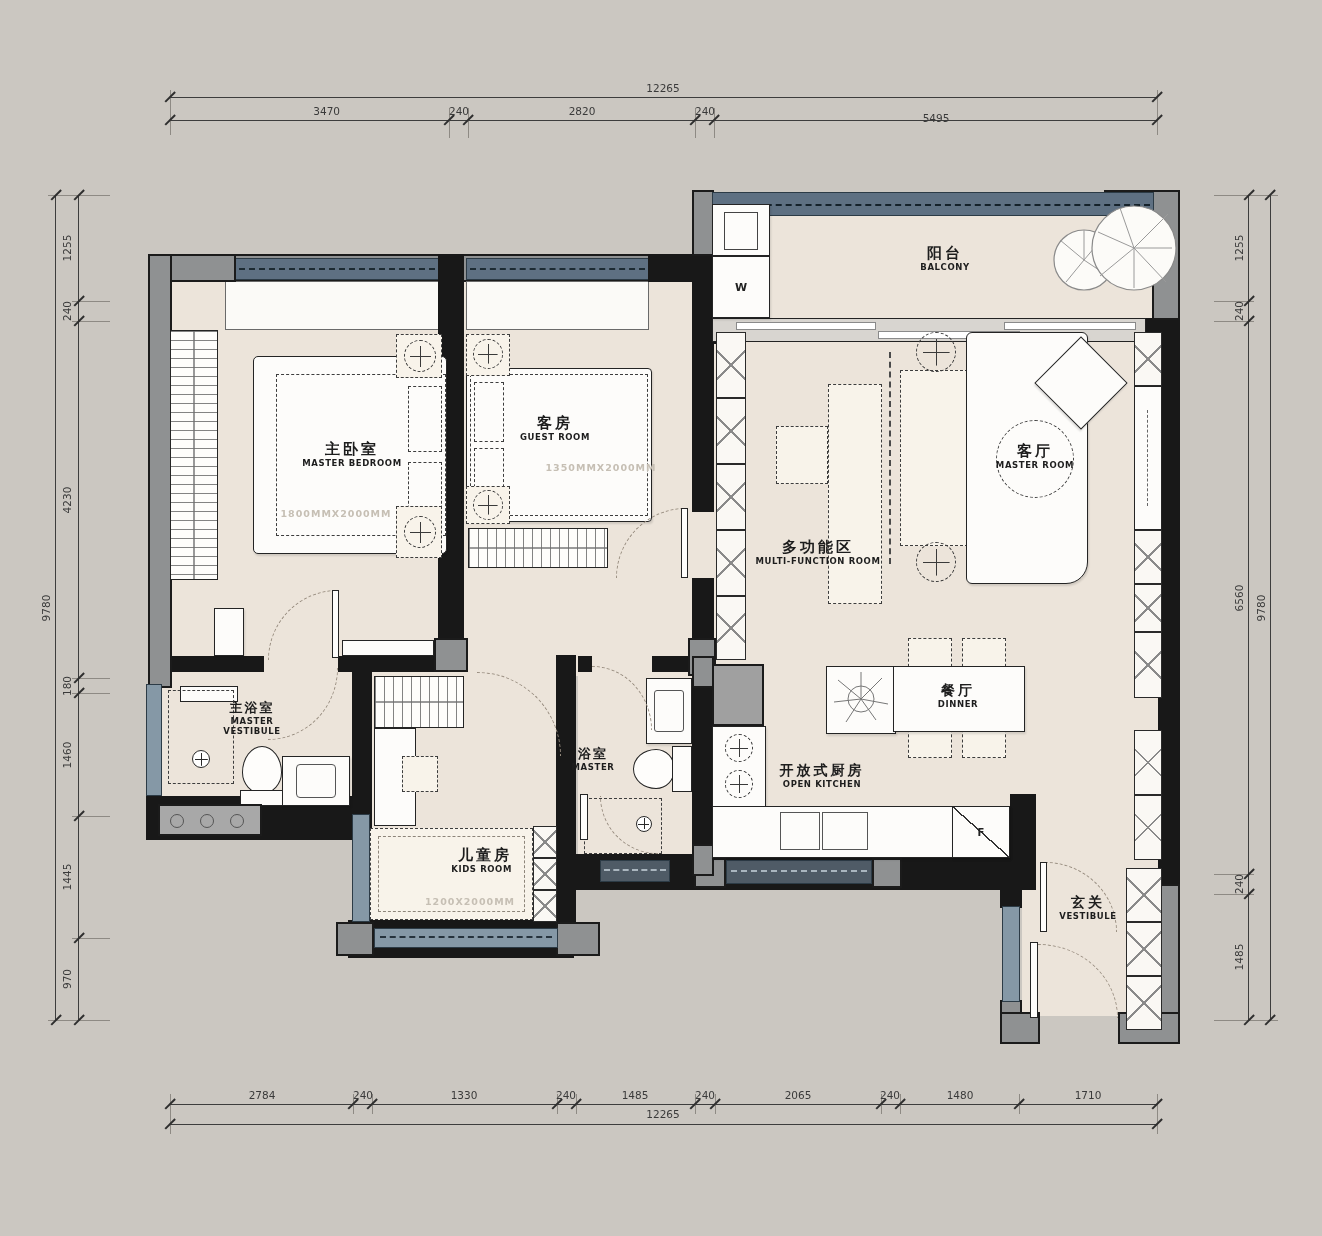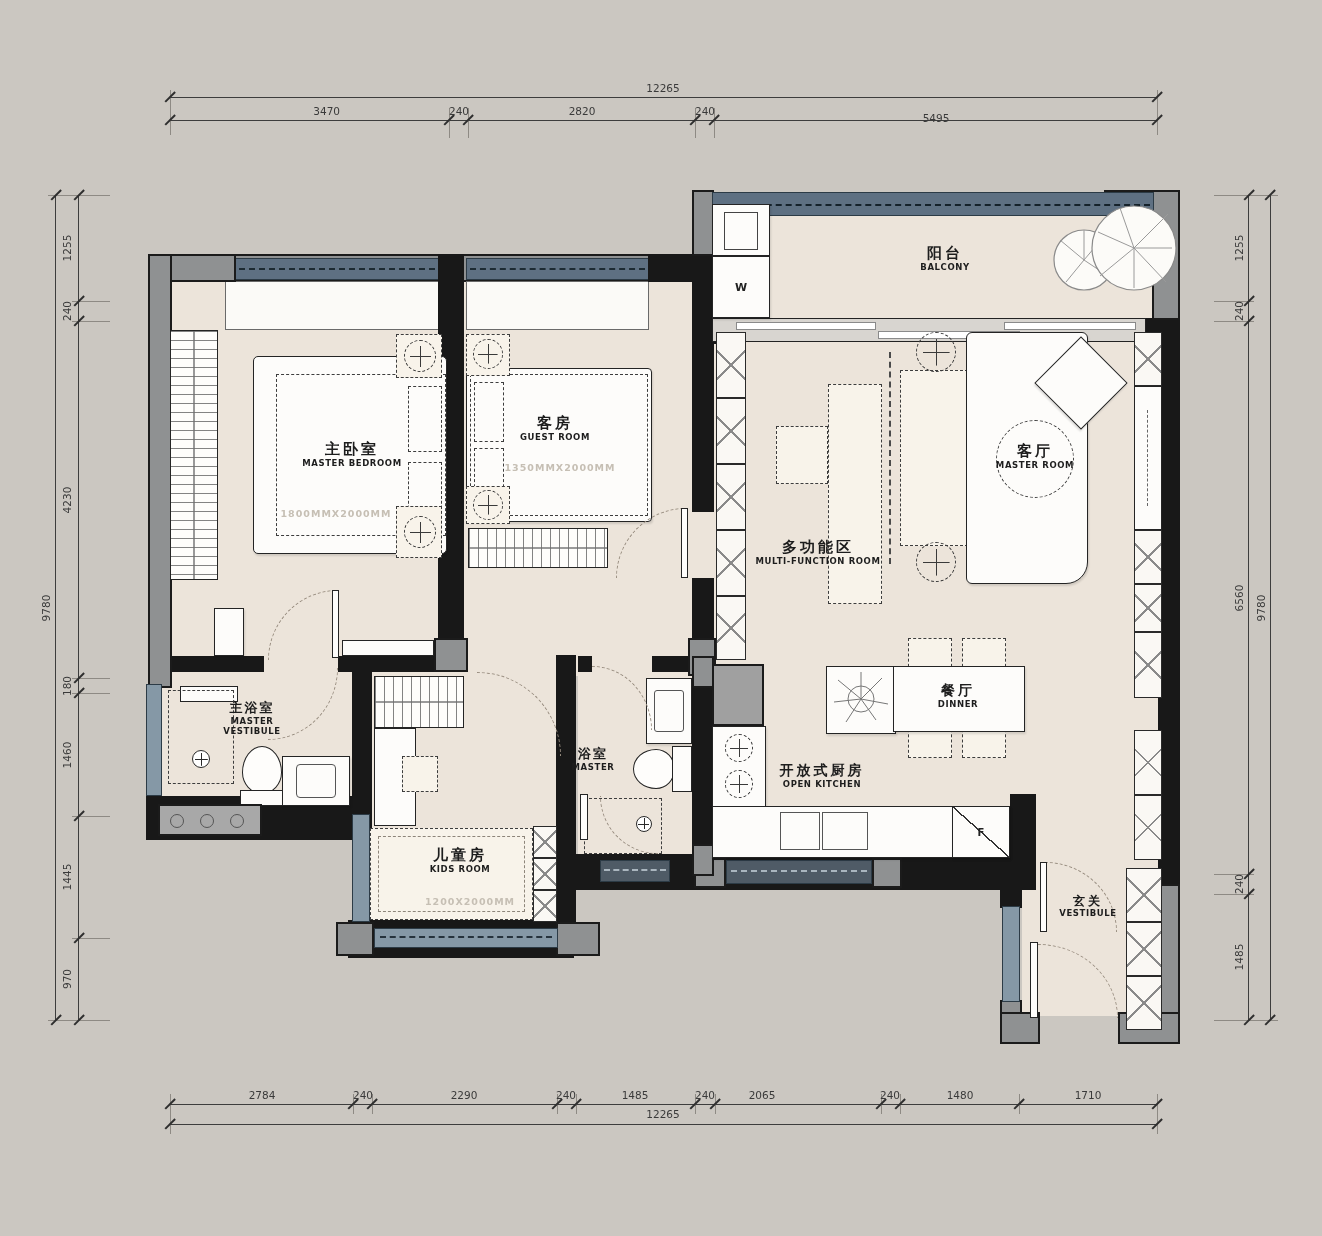--- a/index.html
+++ b/index.html
@@ -240,21 +240,21 @@
   <div class="lbl" style="left:272px;top:440px;width:160px;">
     <span class="zh">主卧室</span>
     <span class="en">MASTER BEDROOM</span>
   </div>
   <div class="size" style="left:276px;top:508px;width:120px;">1800MMX2000MM</div>
 
   <div class="lbl" style="left:475px;top:414px;width:160px;">
     <span class="zh">客房</span>
     <span class="en">GUEST ROOM</span>
   </div>
-  <div class="size" style="left:490px;top:462px;width:140px;">1350MMX2000MM</div>
+  <div class="size" style="left:531px;top:462px;width:140px;">1350MMX2000MM</div>
 
   <div class="lbl" style="left:865px;top:244px;width:160px;">
     <span class="zh">阳台</span>
     <span class="en">BALCONY</span>
   </div>
 
   <div class="lbl" style="left:975px;top:442px;width:120px;">
     <span class="zh">客厅</span>
     <span class="en">MASTER ROOM</span>
   </div>
@@ -268,38 +268,38 @@
     <span class="zh" style="font-size:13px;letter-spacing:2px;">主浴室</span>
     <span class="en">MASTER</span>
     <span class="en">VESTIBULE</span>
   </div>
 
   <div class="lbl" style="left:553px;top:746px;width:80px;">
     <span class="zh" style="font-size:13px;letter-spacing:2px;">浴室</span>
     <span class="en">MASTER</span>
   </div>
 
-  <div class="lbl" style="left:380px;top:846px;width:160px;">
+  <div class="lbl" style="left:352px;top:846px;width:160px;text-align:right;">
     <span class="zh">儿童房</span>
     <span class="en">KIDS ROOM</span>
   </div>
   <div class="size" style="left:410px;top:896px;width:120px;">1200X2000MM</div>
 
   <div class="lbl" style="left:898px;top:682px;width:120px;">
     <span class="zh" style="font-size:14px;">餐厅</span>
     <span class="en">DINNER</span>
   </div>
 
   <div class="lbl" style="left:742px;top:762px;width:160px;">
     <span class="zh" style="font-size:14px;">开放式厨房</span>
     <span class="en">OPEN KITCHEN</span>
   </div>
 
   <div class="lbl" style="left:1028px;top:894px;width:120px;">
-    <span class="zh" style="font-size:12px;font-family:Liberation Serif, serif;">玄关</span>
+    <span class="zh" style="font-size:14px;">玄关</span>
     <span class="en">VESTIBULE</span>
   </div>
 
   <div class="dimline" style="left:170px;top:97px;width:987px;height:1.4px;"></div>
   <div class="dimline" style="left:170px;top:120px;width:987px;height:1.4px;"></div>
   <div class="ext" style="left:170px;top:90px;width:1px;height:45px;"></div>
   <div class="ext" style="left:449px;top:108px;width:1px;height:30px;"></div>
   <div class="ext" style="left:468px;top:108px;width:1px;height:30px;"></div>
   <div class="ext" style="left:695px;top:108px;width:1px;height:30px;"></div>
   <div class="ext" style="left:714px;top:108px;width:1px;height:30px;"></div>
@@ -340,25 +340,25 @@
   <div class="tick" style="left:688px;top:1103px;"></div>
   <div class="tick" style="left:708px;top:1103px;"></div>
   <div class="tick" style="left:874px;top:1103px;"></div>
   <div class="tick" style="left:893px;top:1103px;"></div>
   <div class="tick" style="left:1012px;top:1103px;"></div>
   <div class="tick" style="left:1150px;top:1103px;"></div>
   <div class="tick" style="left:163px;top:1123px;"></div>
   <div class="tick" style="left:1150px;top:1123px;"></div>
   <div class="dimlbl" style="left:232px;top:1089px;">2784</div>
   <div class="dimlbl" style="left:333px;top:1089px;">240</div>
-  <div class="dimlbl" style="left:434px;top:1089px;">2290</div>
+  <div class="dimlbl" style="left:434px;top:1089px;">1330</div>
   <div class="dimlbl" style="left:536px;top:1089px;">240</div>
   <div class="dimlbl" style="left:605px;top:1089px;">1485</div>
   <div class="dimlbl" style="left:675px;top:1089px;">240</div>
-  <div class="dimlbl" style="left:732px;top:1089px;">2065</div>
+  <div class="dimlbl" style="left:768px;top:1089px;">2065</div>
   <div class="dimlbl" style="left:860px;top:1089px;">240</div>
   <div class="dimlbl" style="left:930px;top:1089px;">1480</div>
   <div class="dimlbl" style="left:1058px;top:1089px;">1710</div>
   <div class="dimlbl" style="left:633px;top:1108px;">12265</div>
 
   <div class="dimline" style="left:55px;top:195px;width:1.4px;height:825px;"></div>
   <div class="dimline" style="left:78px;top:195px;width:1.4px;height:825px;"></div>
   <div class="ext" style="left:48px;top:195px;width:62px;height:1px;"></div>
   <div class="ext" style="left:72px;top:301px;width:38px;height:1px;"></div>
   <div class="ext" style="left:72px;top:321px;width:38px;height:1px;"></div>

